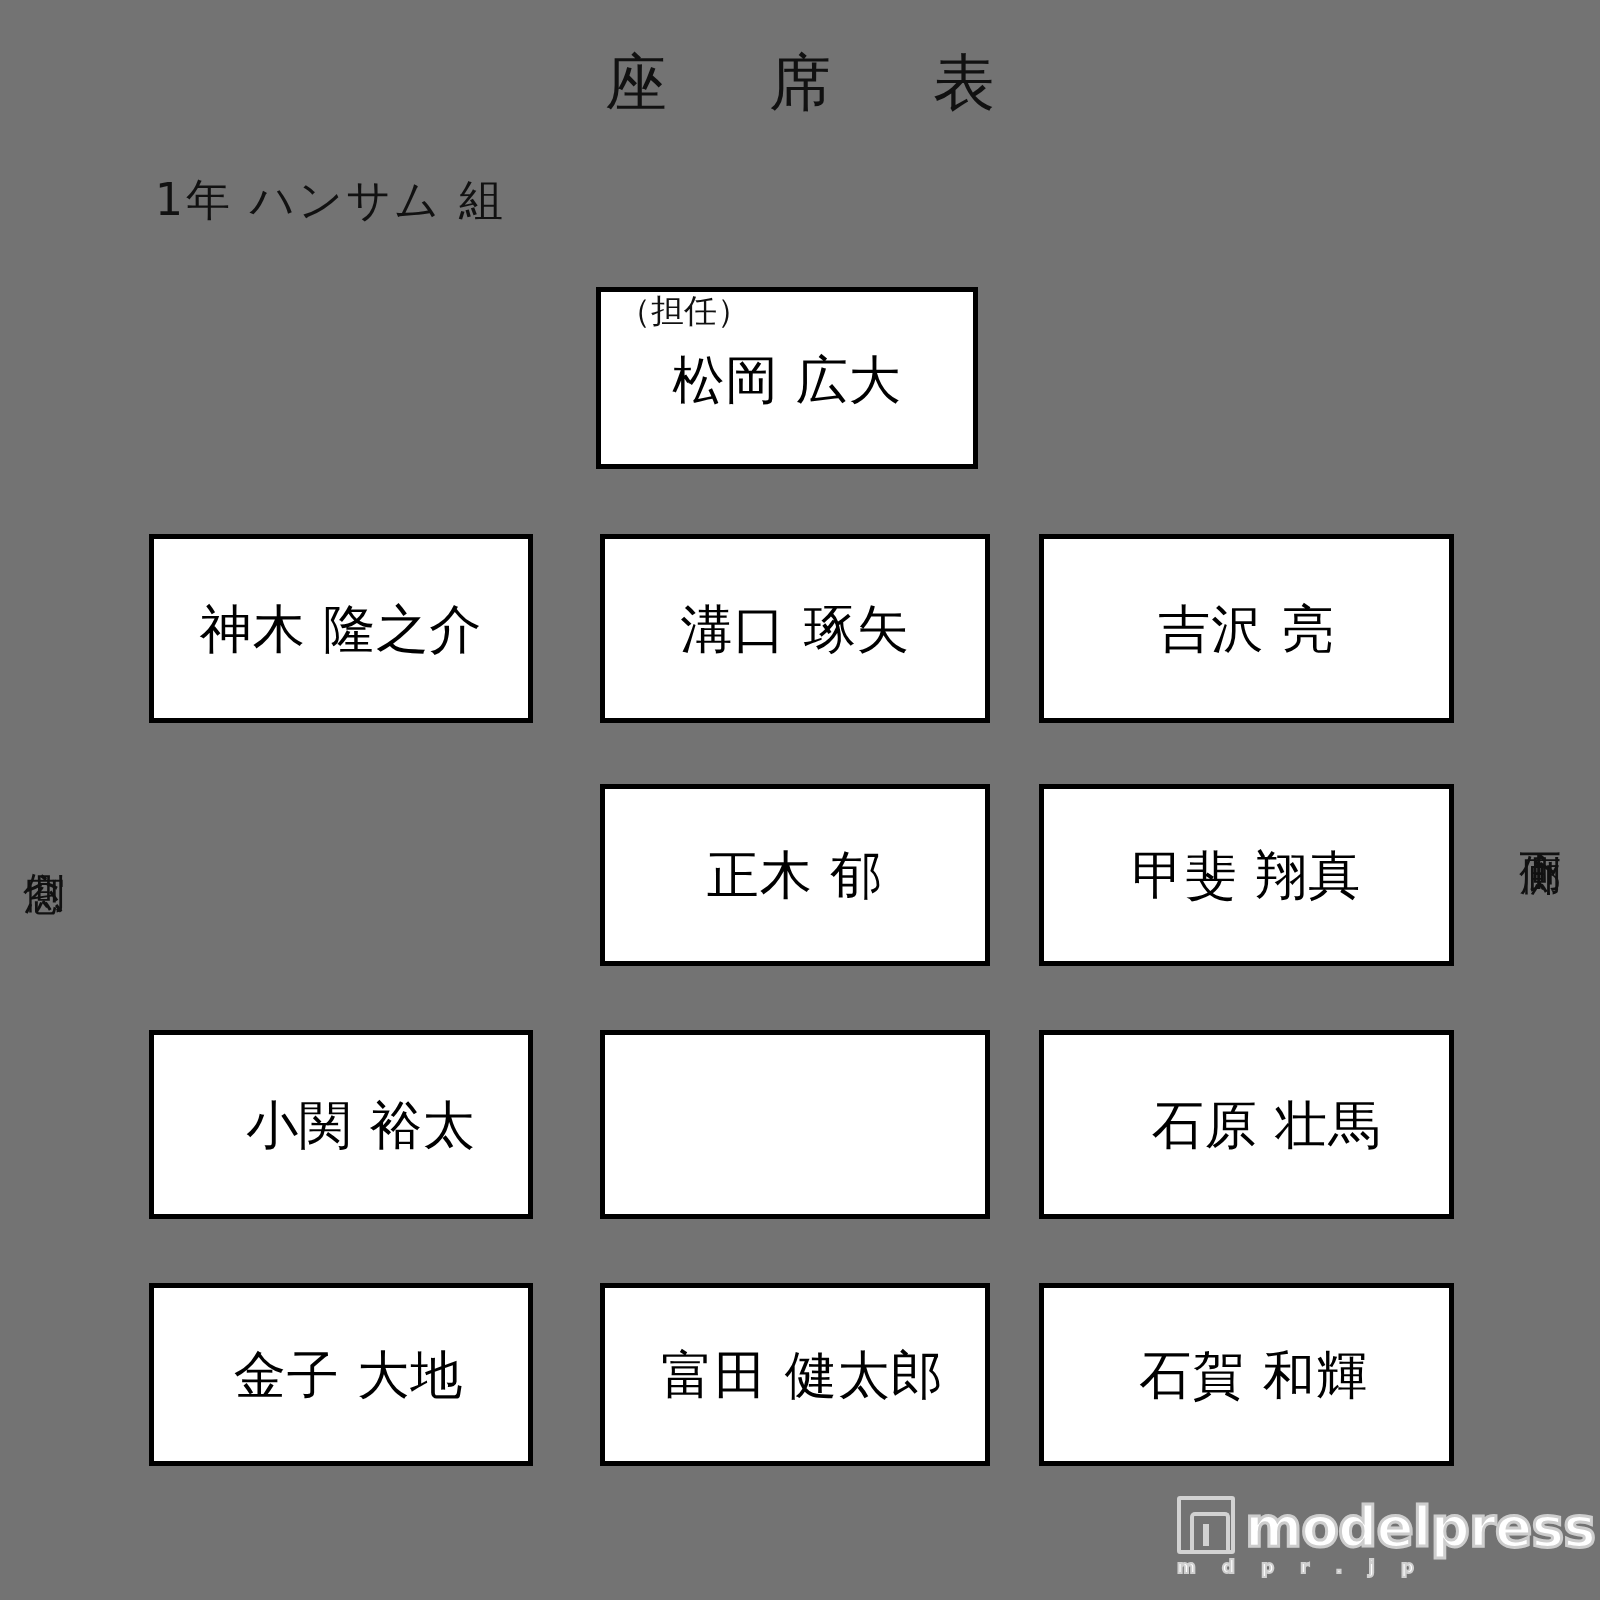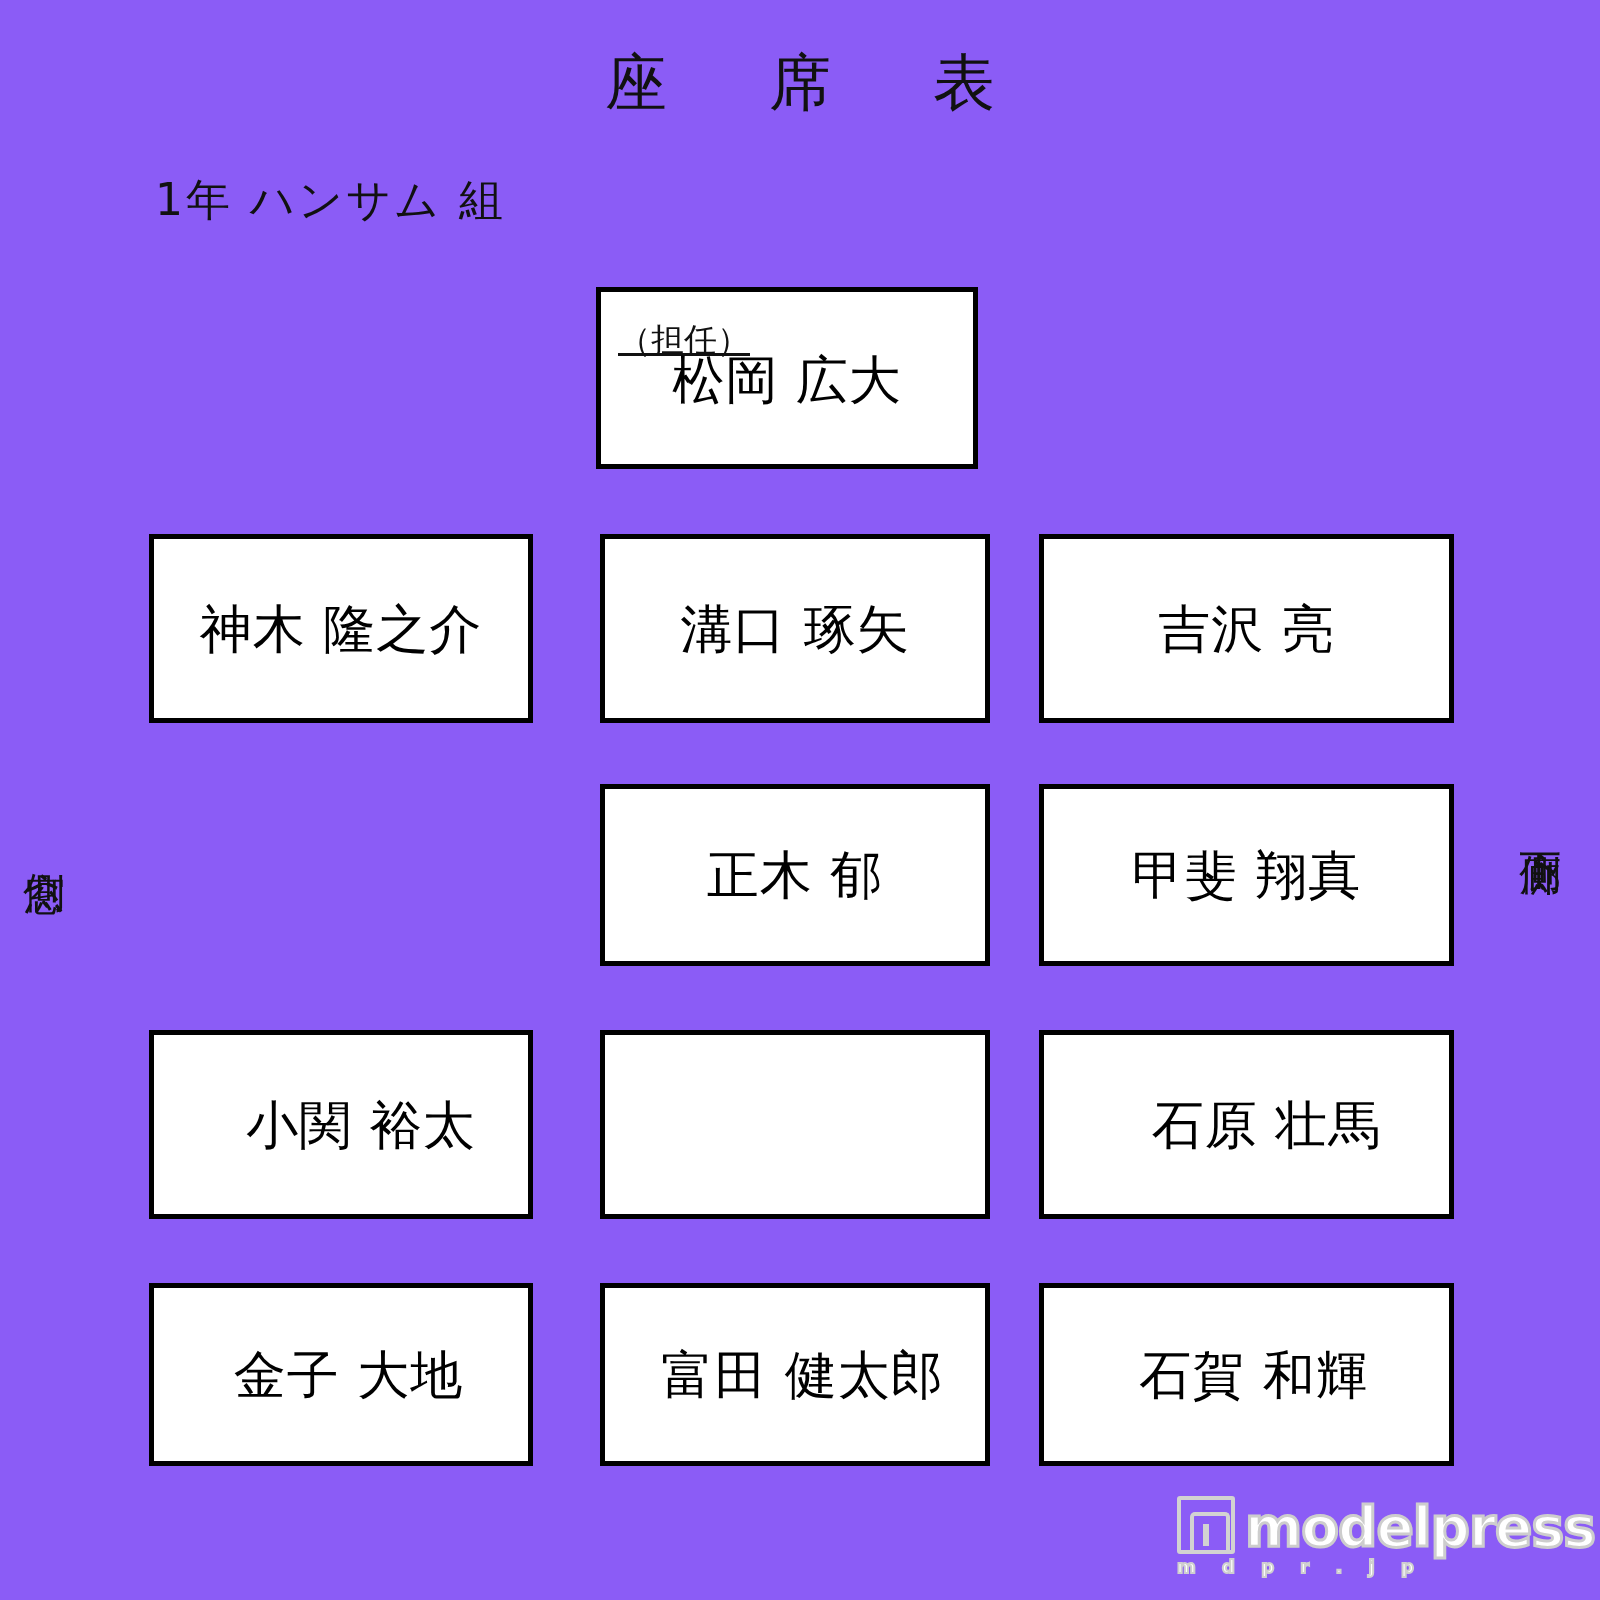--- a/index.html
+++ b/index.html
@@ -7,21 +7,21 @@
     width: 1600px;
     height: 1600px;
     background: #ffffff;
     font-family: "DejaVu Sans", "Liberation Sans", sans-serif;
     overflow: hidden;
   }
   #page {
     position: relative;
     width: 1600px;
     height: 1600px;
-    background: #8b5cf6;
+    background: #737373;
   }
 
   
   #title {
     position: absolute;
     left: 0;
     top: 52px;
     width: 1600px;
     text-align: center;
     font-size: 62px;
@@ -79,27 +79,26 @@
 
   
   #seat-teacher {
     left: 596px; top: 287px;
     width: 382px; height: 182px;
     display: block;
   }
   #seat-teacher .role {
     position: absolute;
     left: 17px;
-    top: 31px;
+    top: 2px;
     font-size: 33px;
     line-height: 1;
     font-weight: 400;
     color: #111111;
     white-space: nowrap;
-    text-decoration: underline;
   }
   #seat-teacher .name {
     position: absolute;
     left: 0; right: 0;
     top: 62px;
     text-align: center;
     display: block;
     font-size: 52px;
   }
 

